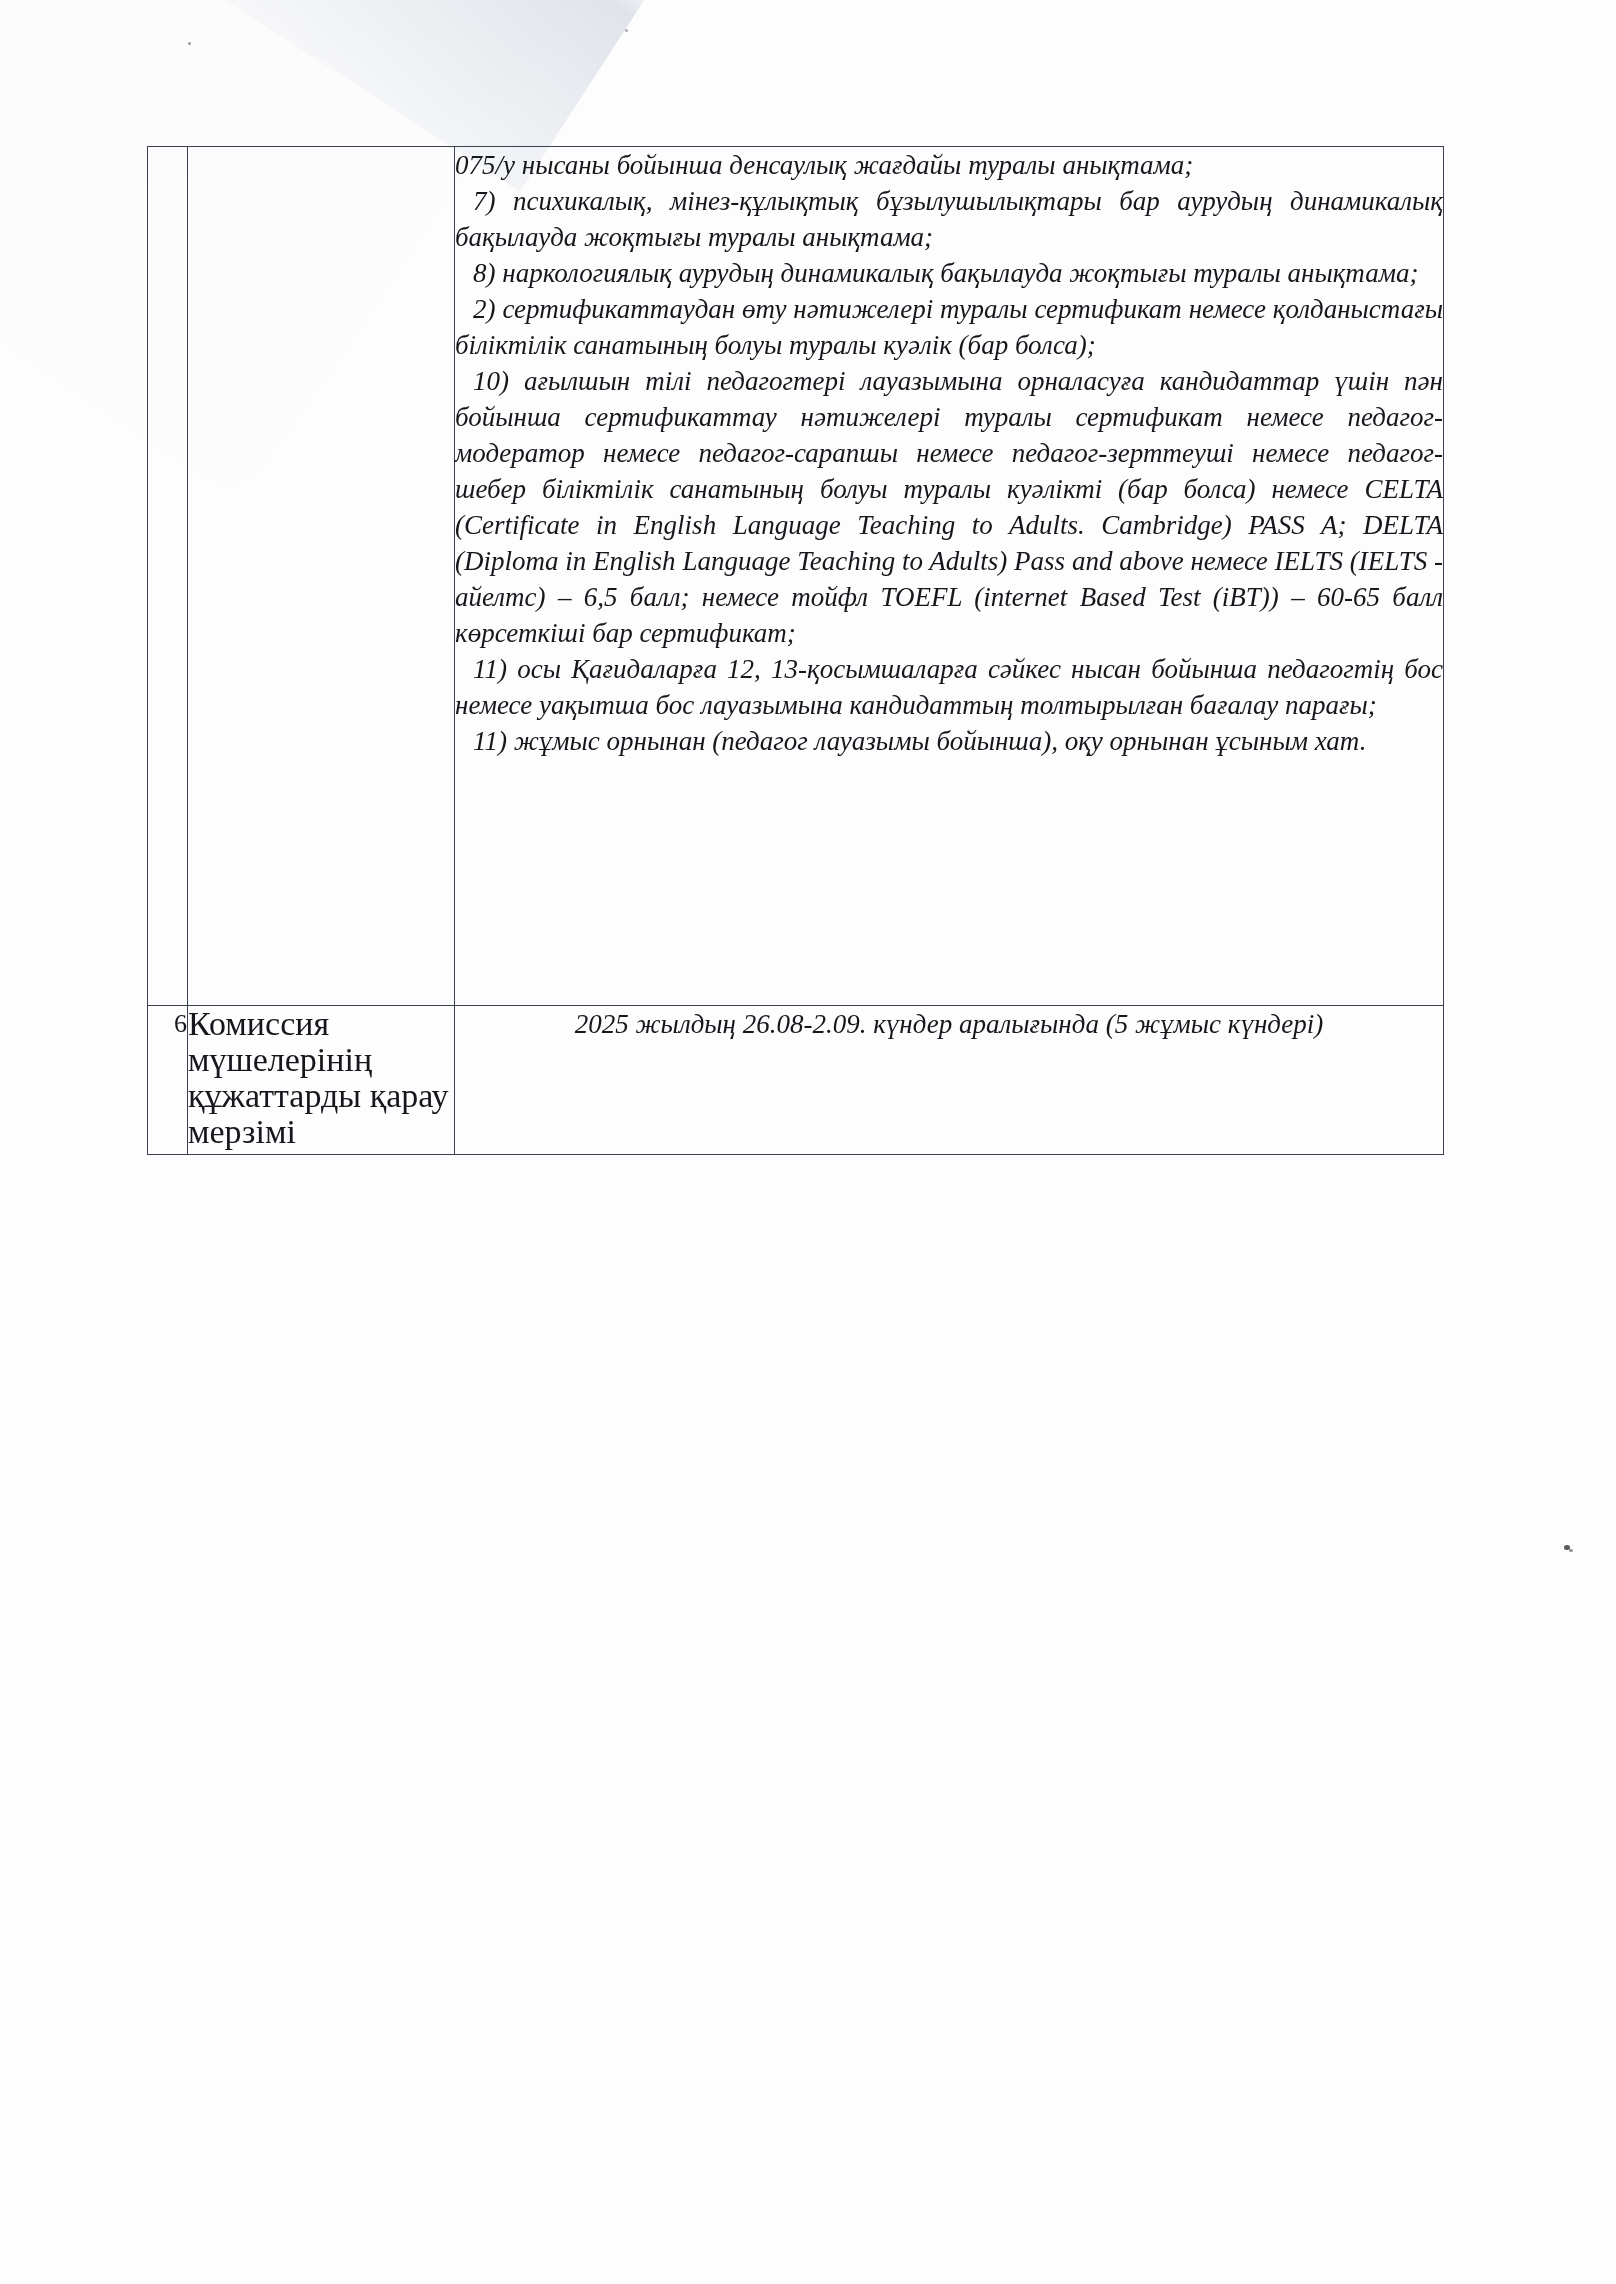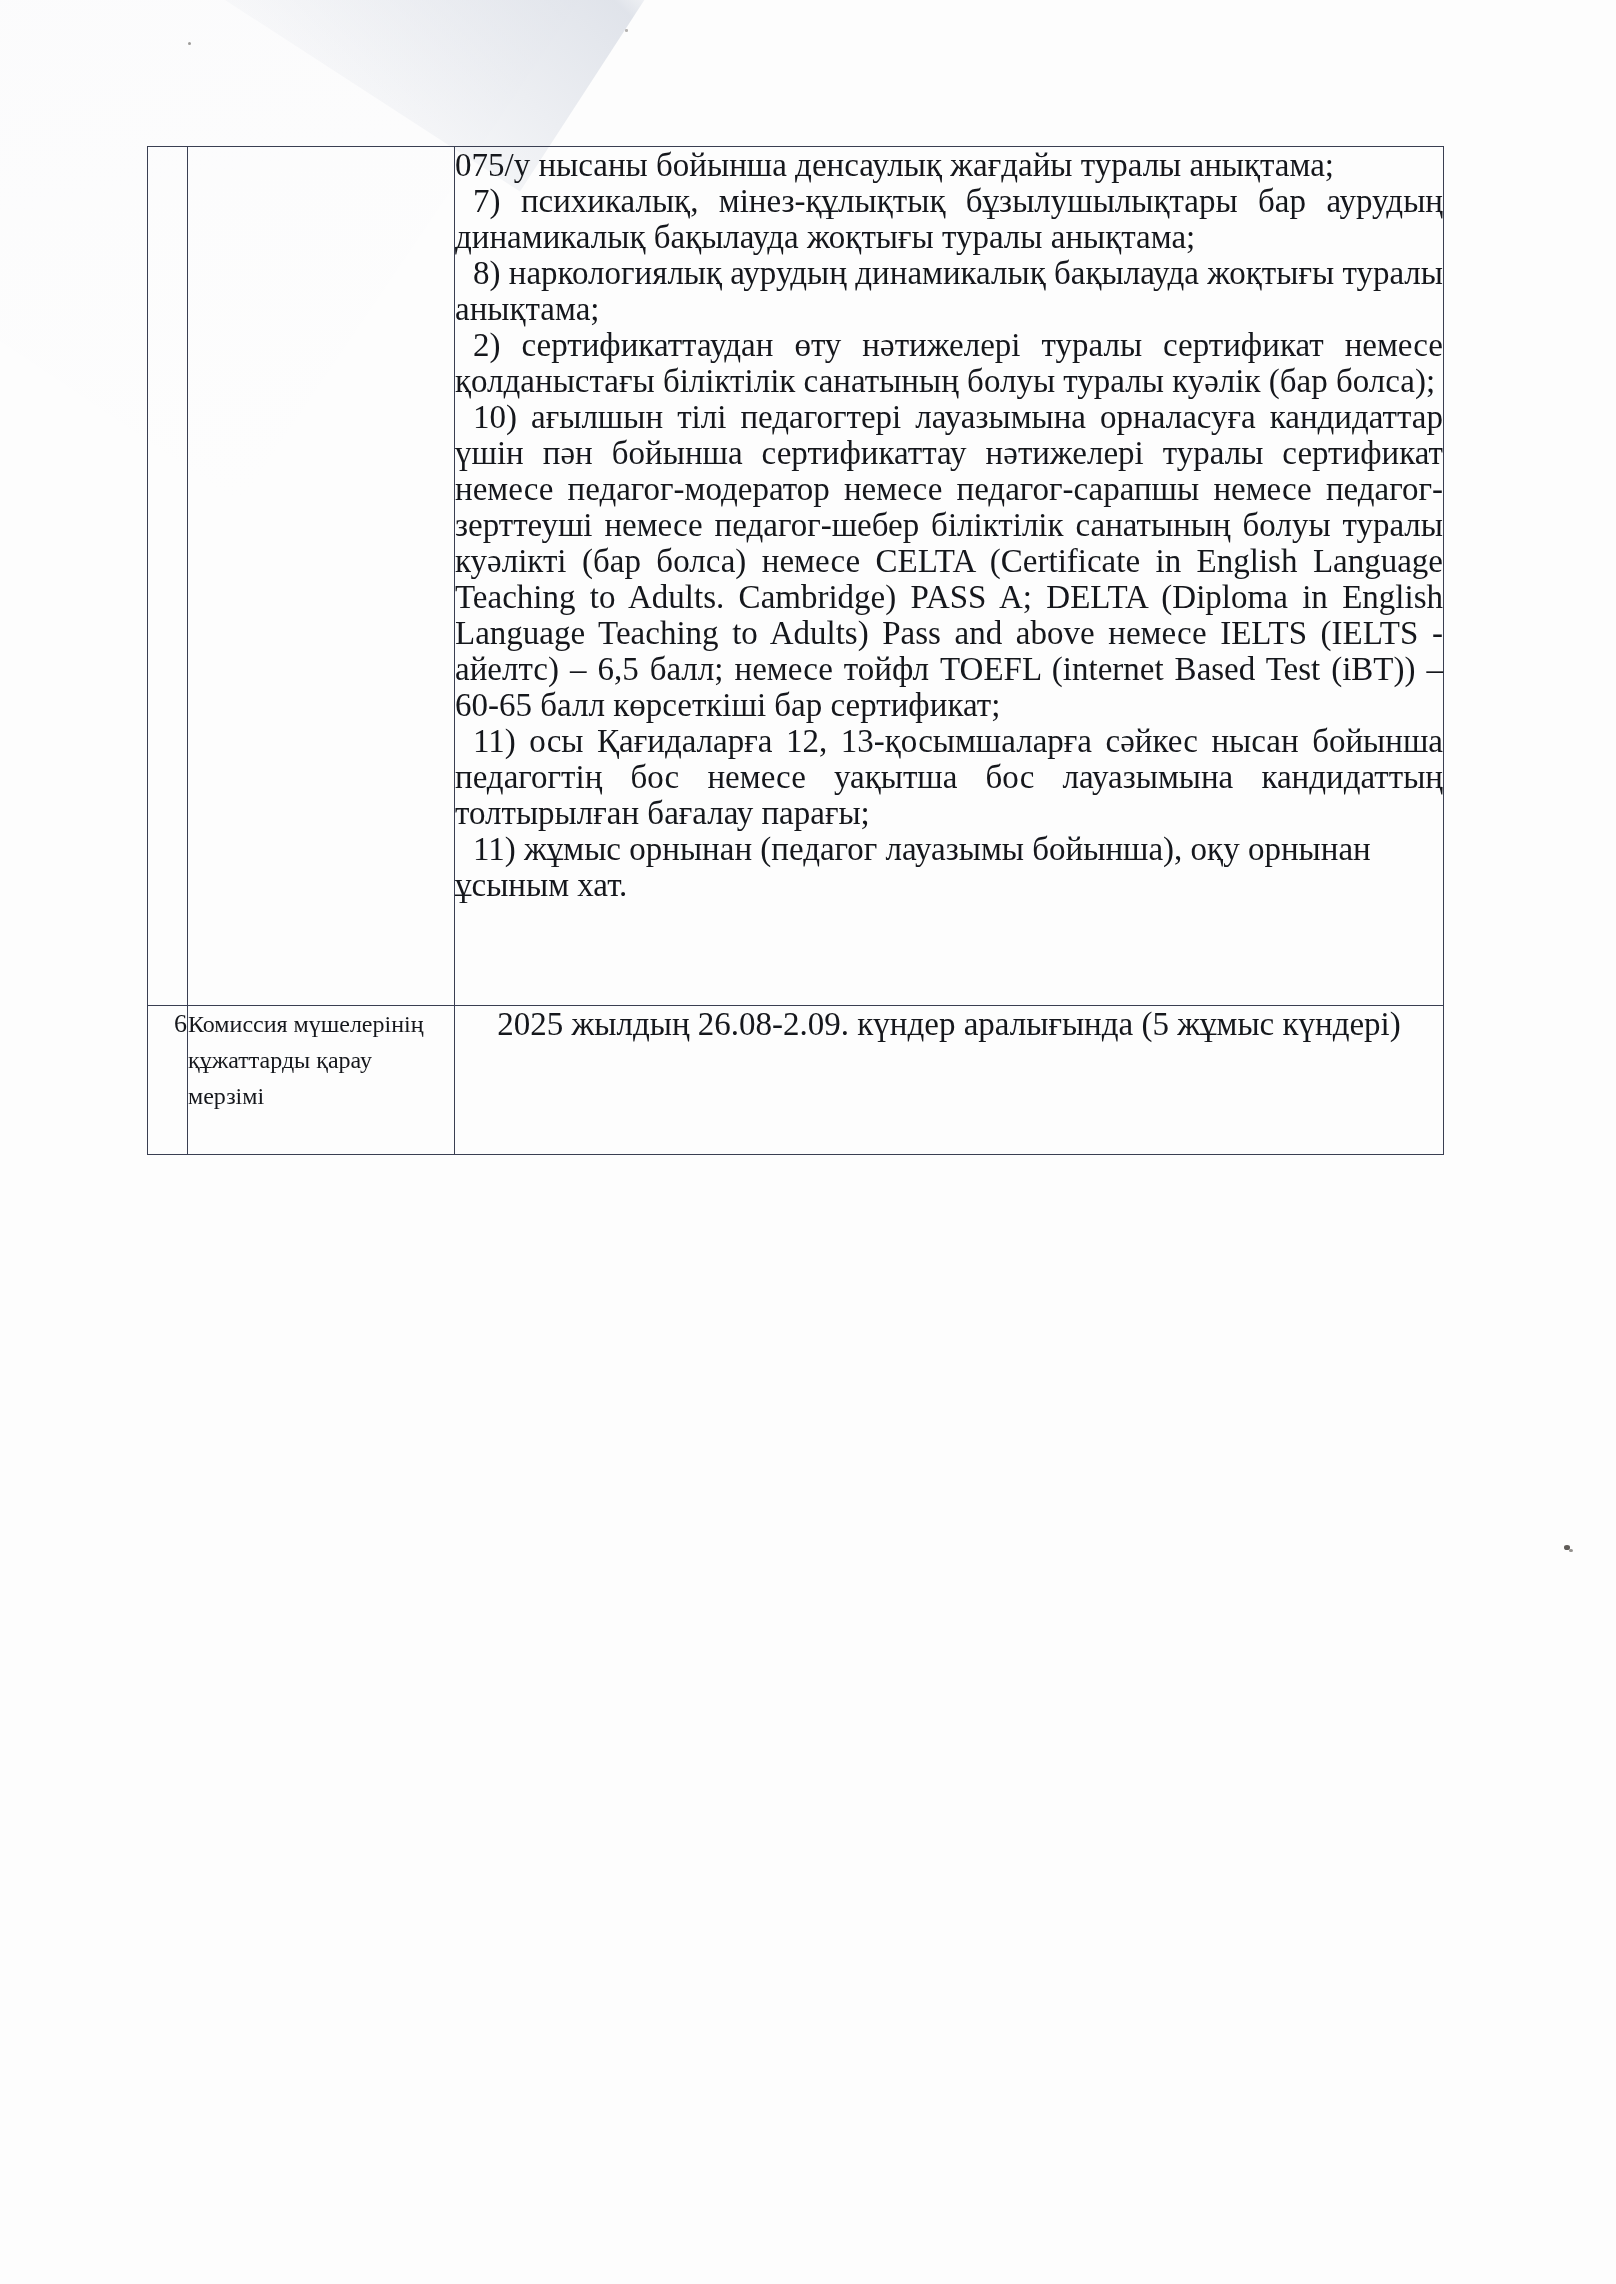--- a/index.html
+++ b/index.html
@@ -68,32 +68,33 @@
   .col-label { width: 267px; }
   .col-body  { width: 989px; }
 
   .cell-num {
     text-align: right;
     font-size: 26px;
     line-height: 36px;
     padding: 3.9px 5.2px 0 0;
   }
   .cell-label {
-    font-size: 24px;
+    font-size: 34px;
     line-height: 36px;
     padding: 3.9px 3.9px 6.5px 6.5px;
     word-break: break-word;
   }
   .cell-body {
-    font-size: 33px;
+    font-size: 27px;
     line-height: 36px;
     padding: 5.2px 11.7px 9px 11.7px;
     text-align: justify;
     text-justify: inter-word;
     hyphens: none;
+    font-style: italic;
   }
   .cell-body p {
     margin: 0;
   }
   .cell-body p.ind {
     text-indent: 18px;
   }
   .cell-body p.last-left {
     text-align: left;
   }

